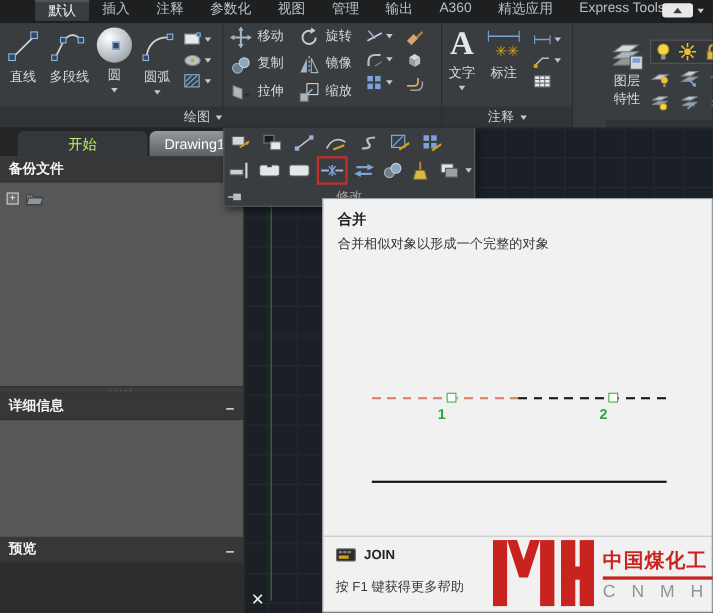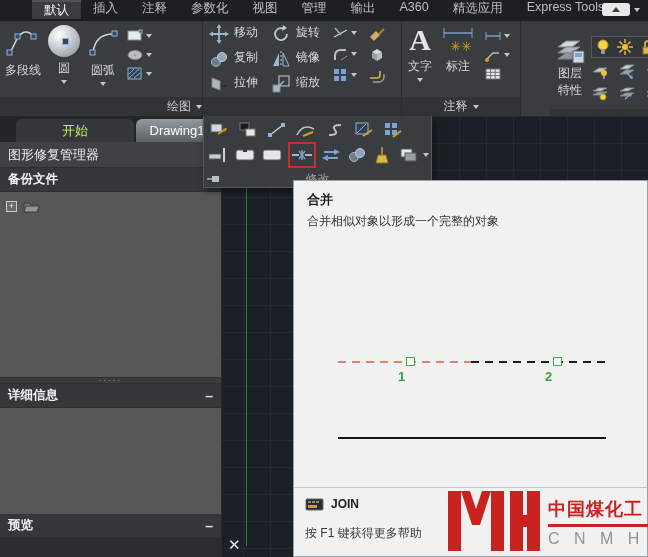--- a/index.html
+++ b/index.html
@@ -135,20 +135,30 @@
           <span class="tri-up"></span>
         </span>
       <span class="tri-down"></span>
     </div>
   </div>
 
   <div id="ribbon">
 
     <div class="rpanel" id="p-draw">
       <div class="tools">
+        <div class="big-btn">
+          <span>
+            <svg width="34" height="34">
+                <line x1="8" y1="27" x2="27" y2="8" stroke="#cdd2d6" stroke-width="1.6"></line>
+                <rect x="4" y="24" width="6" height="6" fill="#2e4a66" stroke="#8fb3d9"></rect>
+                <rect x="24" y="4" width="6" height="6" fill="#2e4a66" stroke="#8fb3d9"></rect>
+              </svg>
+          </span>
+          <span class="lbl">直线</span>
+        </div>
         <div class="big-btn">
           <span>
             <svg width="38" height="34">
                 <path d="M6 28 L14 12 Q22 2 30 12" fill="none" stroke="#cdd2d6" stroke-width="1.6"></path>
                 <rect x="3" y="25" width="5" height="5" fill="#2e4a66" stroke="#8fb3d9"></rect>
                 <rect x="11" y="9" width="5" height="5" fill="#2e4a66" stroke="#8fb3d9"></rect>
                 <rect x="27" y="9" width="5" height="5" fill="#2e4a66" stroke="#8fb3d9"></rect>
               </svg>
           </span>
           <span class="lbl">多段线</span>
@@ -490,23 +500,20 @@
     <div id="axis-y"></div>
     <div id="cursor-x">✕</div>
   </div>
 
   <div id="filetabs">
     <div class="ftab" id="ftab-start">开始</div>
     <div class="ftab" id="ftab-drawing">Drawing1</div>
   </div>
 
   <div id="sidebar">
-    <div class="sb-title">
-      <span>图形修复管理器</span>
-    </div>
     <div class="sb-head">
       <span>备份文件</span>
     </div>
     <div class="sb-tree">
       <div class="tree-item">
         <span class="expand-box">+</span>
         <span>
           <svg width="17" height="13">
               <path d="M1 3 h5 l2 2 h7 v7 H1 z" fill="#6e747a" stroke="#3c4046"></path>
               <path d="M3 6 h13 l-2 6 H1 z" fill="#8f959b" stroke="#3c4046"></path>

